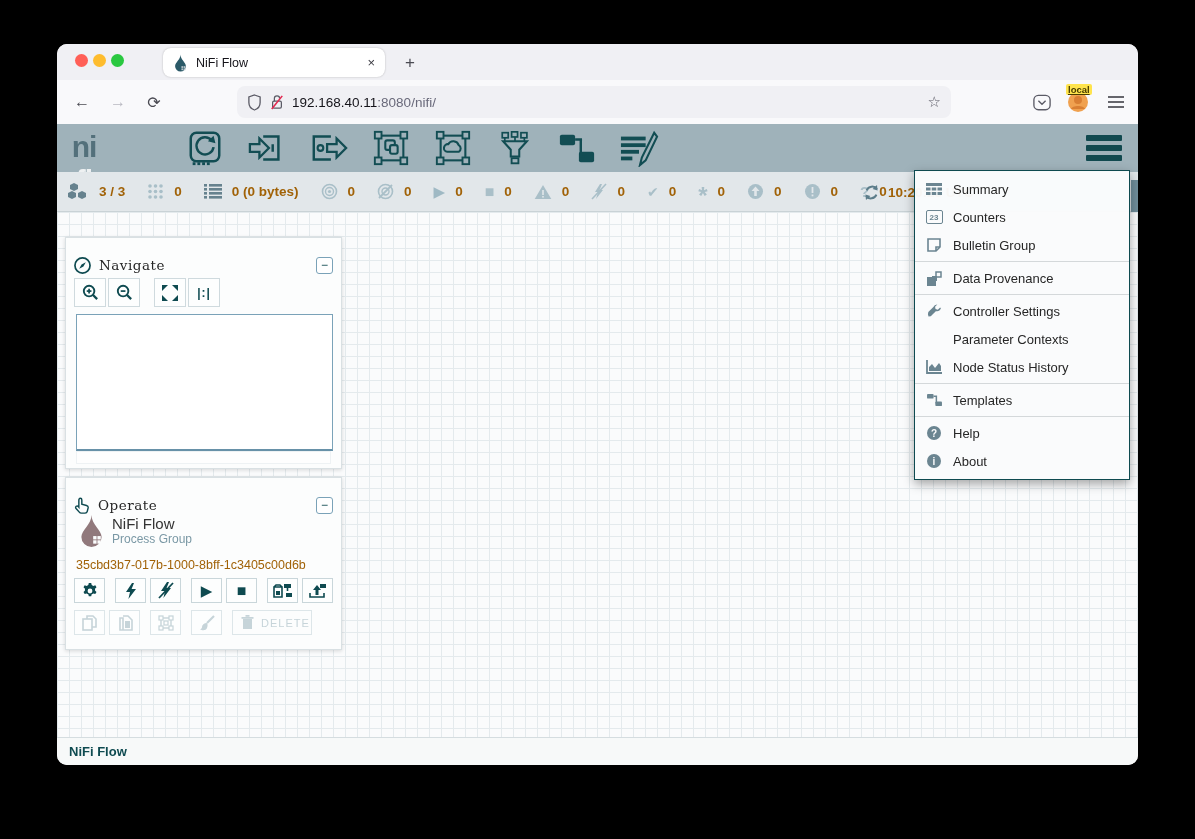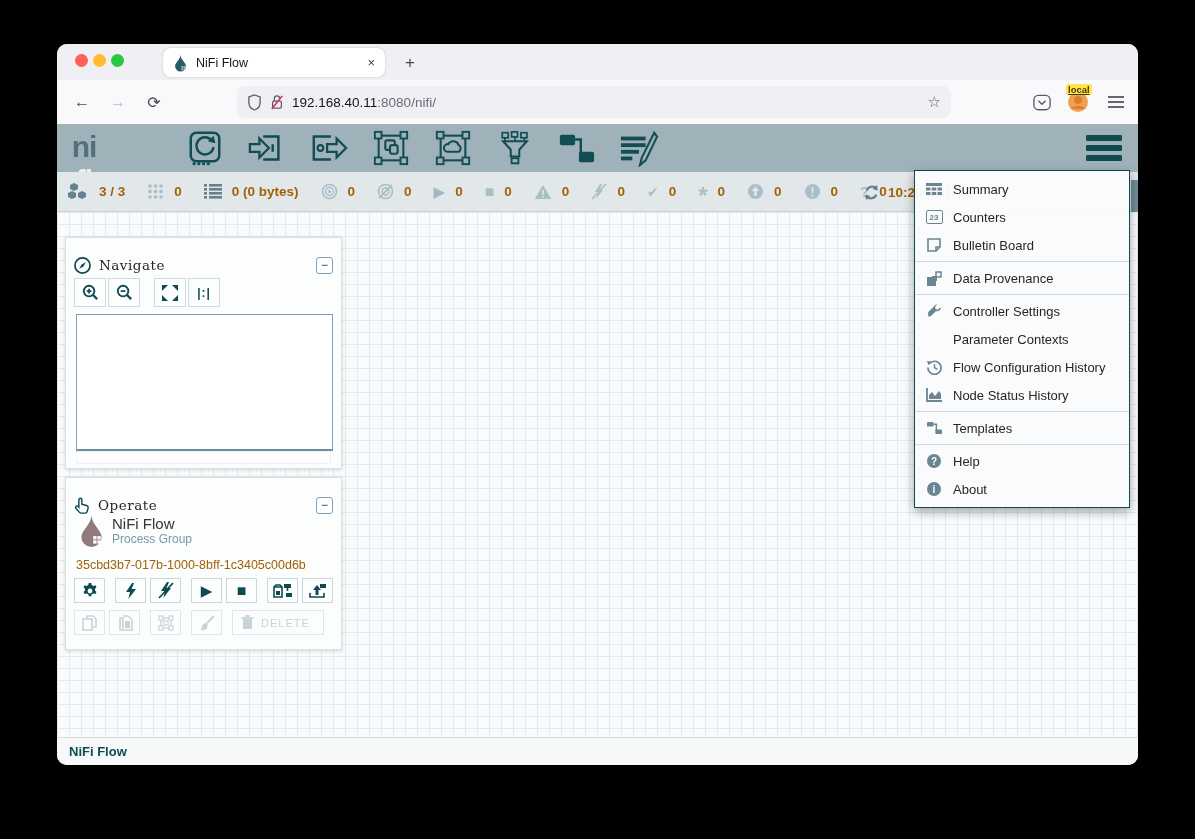--- a/index.html
+++ b/index.html
@@ -59,21 +59,21 @@
   .nv-gap{width:10px;}
   .birdseye{position:absolute;left:10px;top:76px;width:255px;height:134px;background:#fff;
     border:1px solid #7aa2b8;border-bottom:2px solid #6791a8;}
   .be-foot{position:absolute;left:10px;top:213px;width:255px;height:13px;background:#fefefe;border:1px solid #eef2f4;box-sizing:border-box;}
   .flow-id{position:absolute;left:10px;top:80px;font-size:12.5px;color:#a16207;}
   .op-row{position:absolute;left:8px;display:flex;align-items:center;}
   .op-btn{width:31px;height:25px;border:1px solid #c9d6da;background:#fdfefe;display:flex;align-items:center;
     justify-content:center;color:#0e4a50;box-sizing:border-box;}
   .op-btn.dis{color:#c6d4d9;border-color:#dde6e9;}
   .gap4{width:4px;}.gap10{width:10px;}
-  .del-btn{width:92px;height:25px;border:1px solid #dde6e9;display:flex;align-items:center;gap:7px;
+  .del-btn{width:80px;height:25px;border:1px solid #dde6e9;display:flex;align-items:center;gap:7px;
     padding-left:8px;box-sizing:border-box;color:#c6d4d9;}
   .del-btn span{font-size:11px;letter-spacing:1px;color:#c6d4d9;}
   .ulabel{font-size:15px;color:#333;font-weight:500;}
   .usub{font-size:12px;color:#7a98a5;}
   
   .appmenu{position:absolute;left:857px;top:126px;width:216px;background:rgba(250,251,252,.97);
     border:1px solid #0e4a50;box-shadow:0 4px 10px rgba(0,0,0,.35);padding:4px 0;box-sizing:border-box;z-index:50;}
   .m-item{height:28px;display:flex;align-items:center;padding:0 10px;gap:10px;cursor:pointer;}
   .m-item.hl{background:#b3c3c8;}
   .m-ic{width:18px;display:flex;align-items:center;justify-content:center;}
@@ -578,21 +578,21 @@
         </span>
       <span class="m-lab">Counters</span>
     </div>
     <div class="m-item">
       <span class="m-ic">
           <svg width="14" height="14" viewBox="0 0 14 14">
         <path d="M1 1h12v8l-4 4H1z" fill="none" stroke="#6b8591" stroke-width="1.6"></path>
         <path d="M9 13V9h4" fill="none" stroke="#6b8591" stroke-width="1.6"></path>
       </svg>
         </span>
-      <span class="m-lab">Bulletin Board</span>
+      <span class="m-lab">Bulletin Group</span>
     </div>
     <div class="m-div"></div>
     <div class="m-item">
       <span class="m-ic">
           <svg width="15" height="15" viewBox="0 0 15 15">
         <path d="M0 6h6v3h3v6H0z" fill="#6b8591"></path>
         <rect x="9" y="1" width="5" height="5" fill="none" stroke="#6b8591" stroke-width="1.5"></rect>
         <rect x="5" y="5" width="5" height="5" fill="#6b8591"></rect>
       </svg>
         </span>
@@ -606,30 +606,20 @@
       </svg>
         </span>
       <span class="m-lab">Controller Settings</span>
     </div>
     <div class="m-item">
       <span class="m-ic"></span>
       <span class="m-lab">Parameter Contexts</span>
     </div>
     <div class="m-item">
       <span class="m-ic">
-          <svg width="15" height="15" viewBox="0 0 16 16">
-        <path d="M2.5 4A7 7 0 1 1 1 8" fill="none" stroke="#6b8591" stroke-width="1.8"></path>
-        <polygon points="0,1 4.5,1.5 1.5,5.5" fill="#6b8591"></polygon>
-        <path d="M8 4.5V8l3 2" fill="none" stroke="#6b8591" stroke-width="1.6"></path>
-      </svg>
-        </span>
-      <span class="m-lab">Flow Configuration History</span>
-    </div>
-    <div class="m-item">
-      <span class="m-ic">
           <svg width="16" height="14" viewBox="0 0 16 14">
         <path d="M1 0v13h15" fill="none" stroke="#6b8591" stroke-width="1.8"></path>
         <path d="M3 11V7l3-3 3 4 4-5 2 3v5z" fill="#6b8591"></path>
       </svg>
         </span>
       <span class="m-lab">Node Status History</span>
     </div>
     <div class="m-div"></div>
     <div class="m-item">
       <span class="m-ic">

